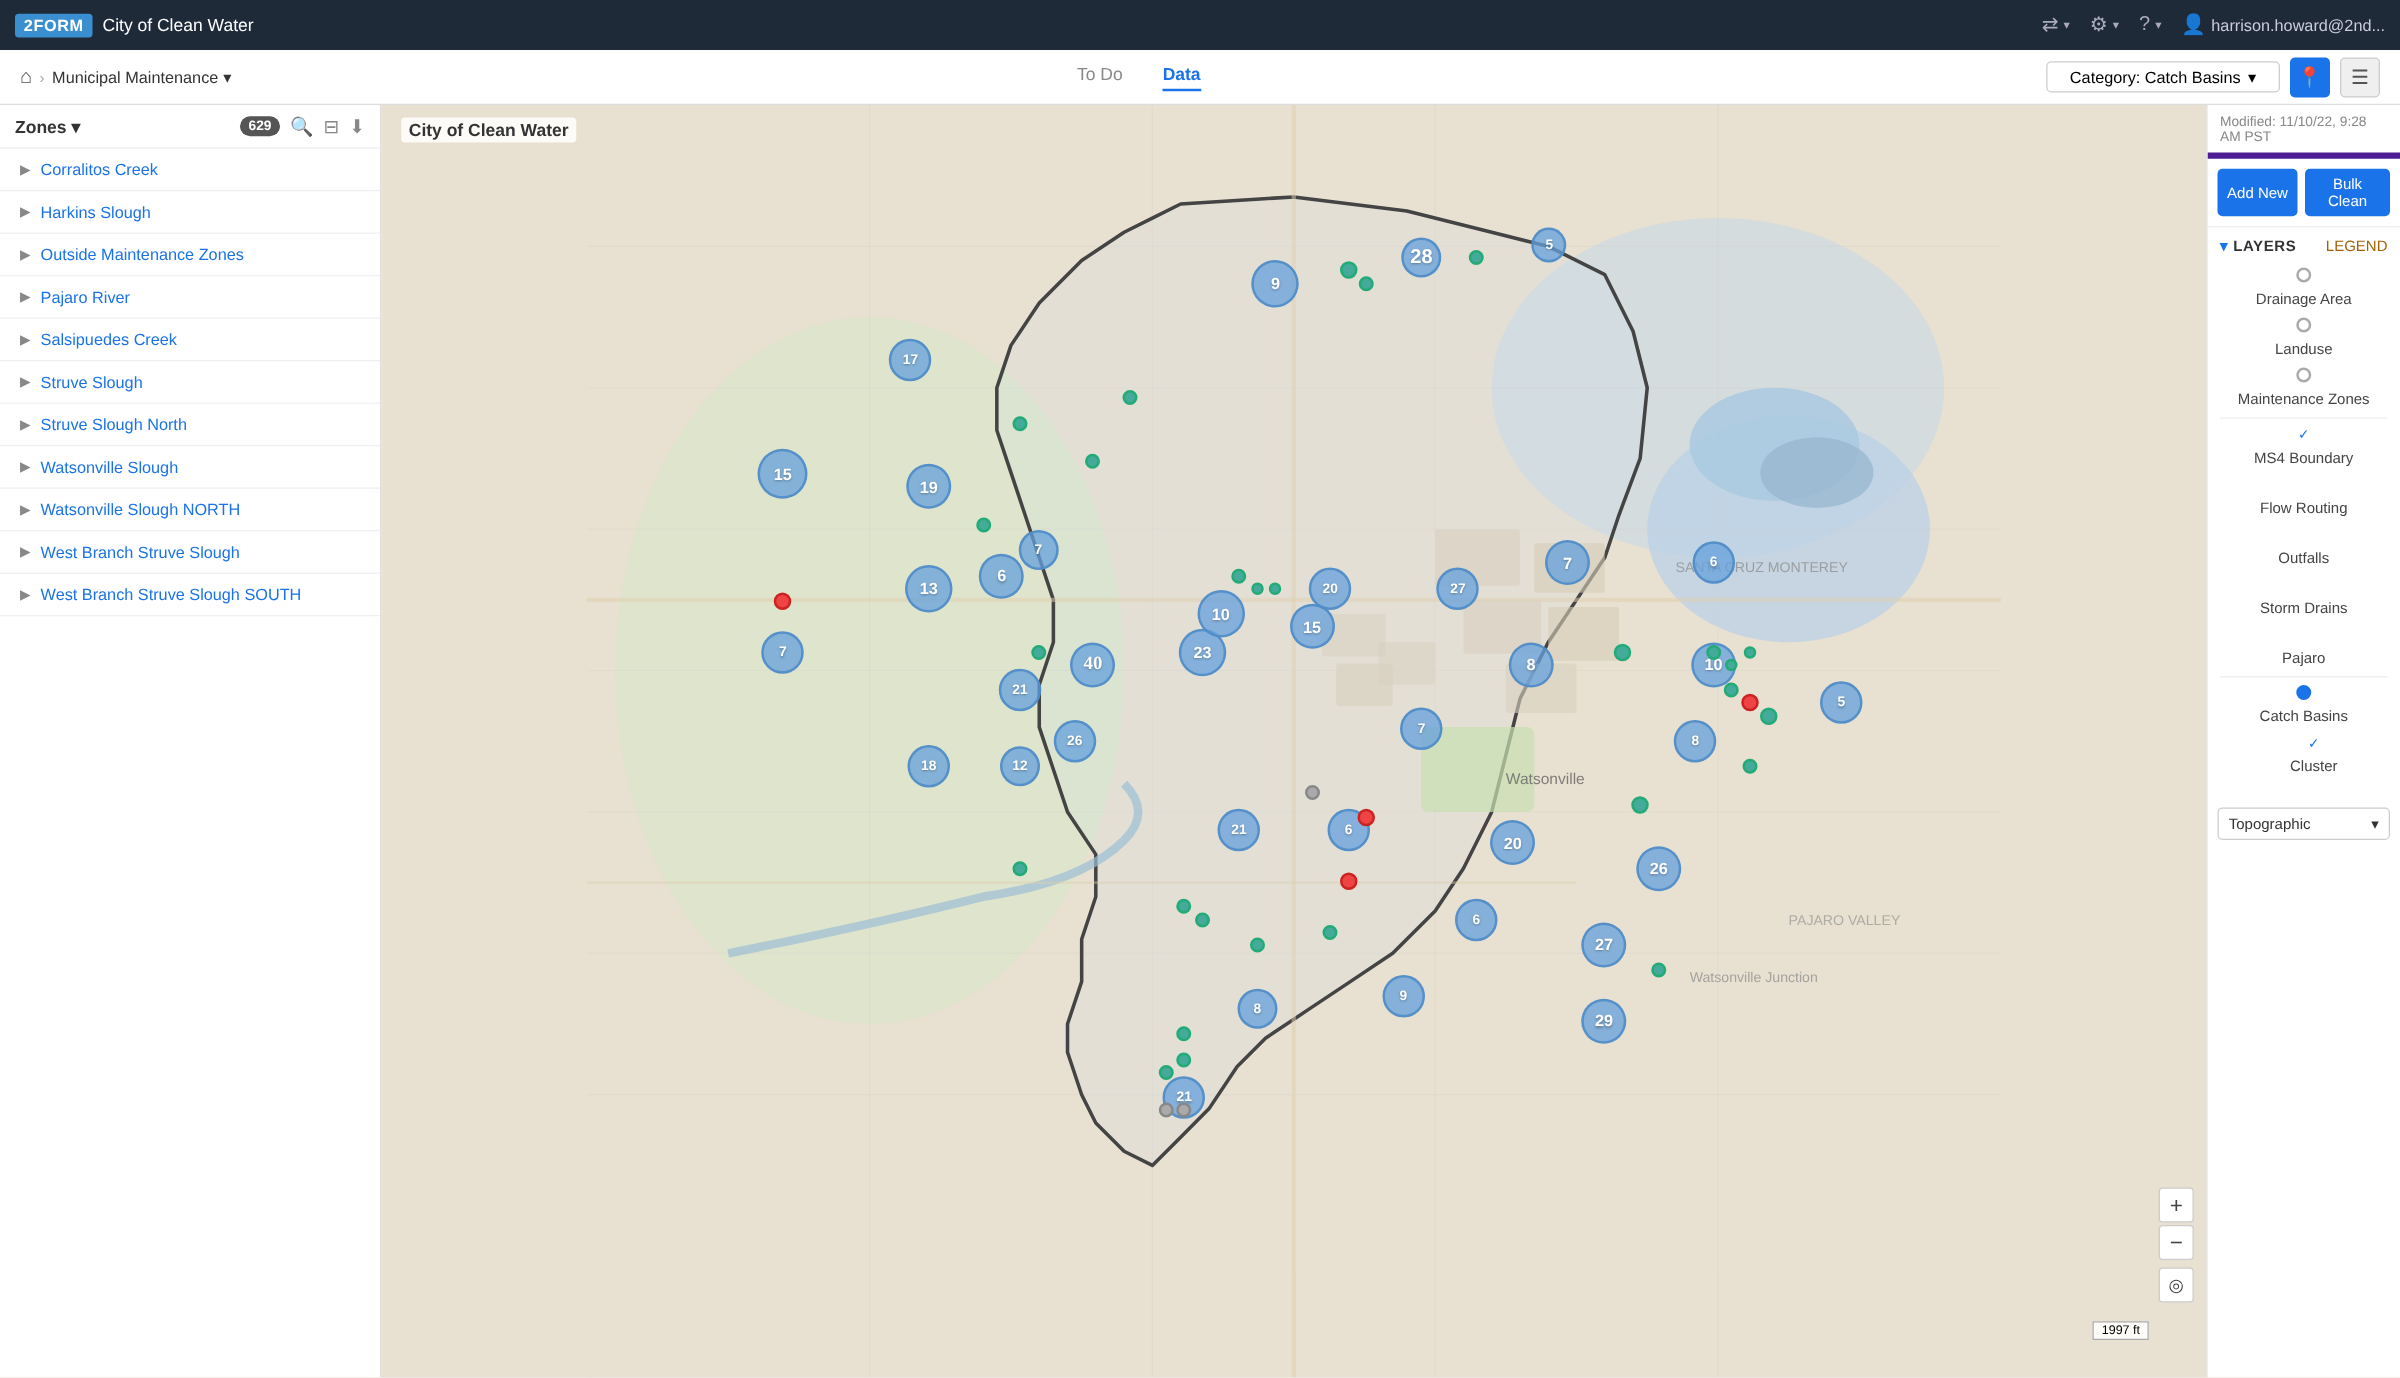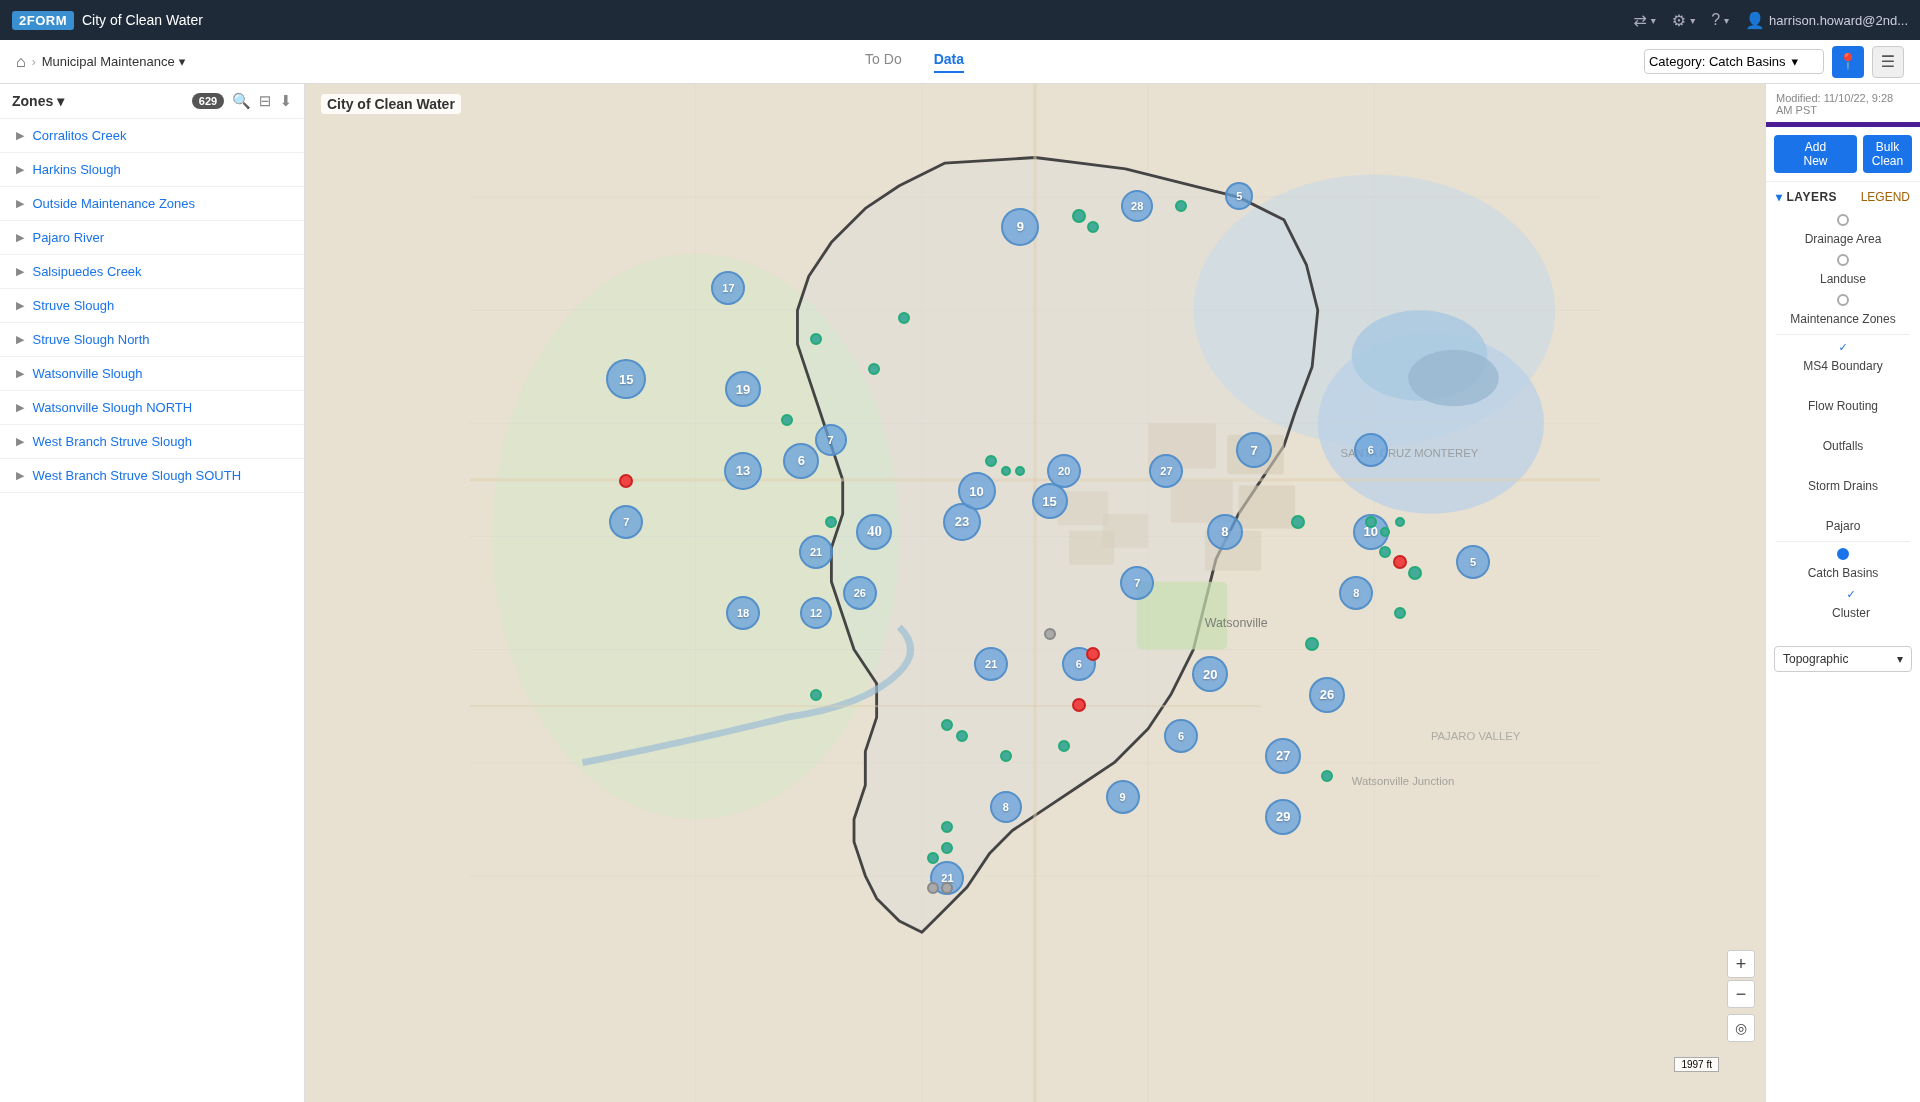--- a/index.html
+++ b/index.html
@@ -47,29 +47,29 @@
     .breadcrumb-home { color: #555; font-size: 16px; }
     .breadcrumb-arrow { color: #aaa; font-size: 12px; }
     .breadcrumb-current { color: #333; font-weight: 500; display: flex; align-items: center; gap: 4px; }
     .secondbar-tabs { display: flex; align-items: center; gap: 32px; }
     .tab { font-size: 14px; color: #888; cursor: pointer; padding-bottom: 4px; border-bottom: 2px solid transparent; }
     .tab.active { color: #1a73e8; border-bottom: 2px solid #1a73e8; font-weight: 600; }
     .secondbar-right { display: flex; align-items: center; gap: 8px; }
     .category-select {
       border: 1px solid #ccc;
       border-radius: 4px;
-      padding: 4px 4px;
+      padding: 4px 18px;
       font-size: 13px;
       background: white;
       cursor: pointer;
       display: flex;
       align-items: center;
       gap: 6px;
       min-width: 180px;
-      justify-content: flex-start;
+      justify-content: flex-end;
     }
     .location-btn {
       background: #1a73e8;
       border: none;
       border-radius: 4px;
       width: 32px;
       height: 32px;
       display: flex;
       align-items: center;
       justify-content: center;
@@ -186,21 +186,21 @@
       padding: 8px 8px;
       border-bottom: 1px solid #eee;
     }
     .btn-add {
       flex: 1;
       background: #1a73e8;
       color: white;
       border: none;
       border-radius: 4px;
       font-size: 12px;
-      padding: 5px 23px;
+      padding: 5px 4px;
       cursor: pointer;
       font-weight: 500;
     }
     .btn-bulk {
       flex: 1;
       background: #1a73e8;
       color: white;
       border: none;
       border-radius: 4px;
       font-size: 12px;
@@ -535,21 +535,21 @@
         <rect x="530" y="395" width="40" height="30" fill="#d5cdb8" opacity="0.5" rx="2"></rect>
         <rect x="560" y="380" width="40" height="30" fill="#d8d0c0" opacity="0.5" rx="2"></rect>
         <text x="650" y="480" font-size="11" fill="#666" opacity="0.8">Watsonville</text>
         <text x="780" y="620" font-size="10" fill="#888" opacity="0.7">Watsonville Junction</text>
         <text x="770" y="330" font-size="10" fill="#888" opacity="0.7">SANTA CRUZ MONTEREY</text>
         <text x="850" y="580" font-size="10" fill="#888" opacity="0.6">PAJARO VALLEY</text>
       </svg>
 
       <div id="clusters-container" style="position:absolute;top:0;left:0;width:100%;height:100%;pointer-events:none;">
           <div class="cluster" style="left: 49%; top: 14%; width: 38px; height: 38px; transform: translate(-50%, -50%); font-size: 13px; position: absolute; pointer-events: auto;">9</div>
-          <div class="cluster" style="left: 57%; top: 12%; width: 32px; height: 32px; transform: translate(-50%, -50%); font-size: 11px; position: absolute; pointer-events: auto;">28</div>
+          <div class="cluster" style="left: 57%; top: 12%; width: 32px; height: 32px; transform: translate(-50%, -50%); font-size: 16px; position: absolute; pointer-events: auto;">28</div>
           <div class="cluster" style="left: 64%; top: 11%; width: 28px; height: 28px; transform: translate(-50%, -50%); font-size: 11px; position: absolute; pointer-events: auto;">5</div>
           <div class="cluster" style="left: 29%; top: 20%; width: 34px; height: 34px; transform: translate(-50%, -50%); font-size: 11px; position: absolute; pointer-events: auto;">17</div>
           <div class="cluster" style="left: 30%; top: 30%; width: 36px; height: 36px; transform: translate(-50%, -50%); font-size: 13px; position: absolute; pointer-events: auto;">19</div>
           <div class="cluster" style="left: 22%; top: 29%; width: 40px; height: 40px; transform: translate(-50%, -50%); font-size: 13px; position: absolute; pointer-events: auto;">15</div>
           <div class="cluster" style="left: 30%; top: 38%; width: 38px; height: 38px; transform: translate(-50%, -50%); font-size: 13px; position: absolute; pointer-events: auto;">13</div>
           <div class="cluster" style="left: 34%; top: 37%; width: 36px; height: 36px; transform: translate(-50%, -50%); font-size: 13px; position: absolute; pointer-events: auto;">6</div>
           <div class="cluster" style="left: 22%; top: 43%; width: 34px; height: 34px; transform: translate(-50%, -50%); font-size: 11px; position: absolute; pointer-events: auto;">7</div>
           <div class="cluster" style="left: 35%; top: 46%; width: 34px; height: 34px; transform: translate(-50%, -50%); font-size: 11px; position: absolute; pointer-events: auto;">21</div>
           <div class="cluster" style="left: 39%; top: 44%; width: 36px; height: 36px; transform: translate(-50%, -50%); font-size: 15px; position: absolute; pointer-events: auto; font-family: Liberation Serif, serif;">40</div>
           <div class="cluster" style="left: 45%; top: 43%; width: 38px; height: 38px; transform: translate(-50%, -50%); font-size: 13px; position: absolute; pointer-events: auto;">23</div>

